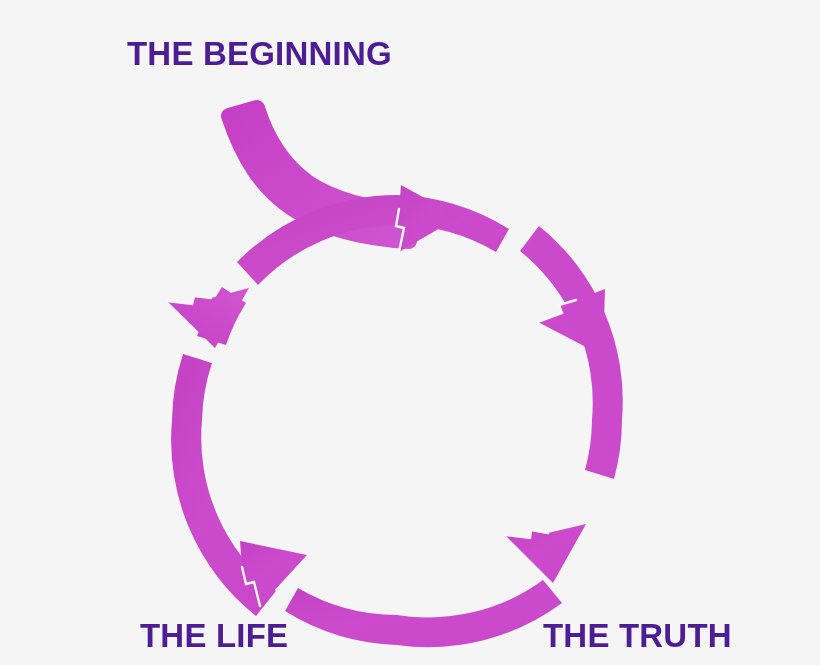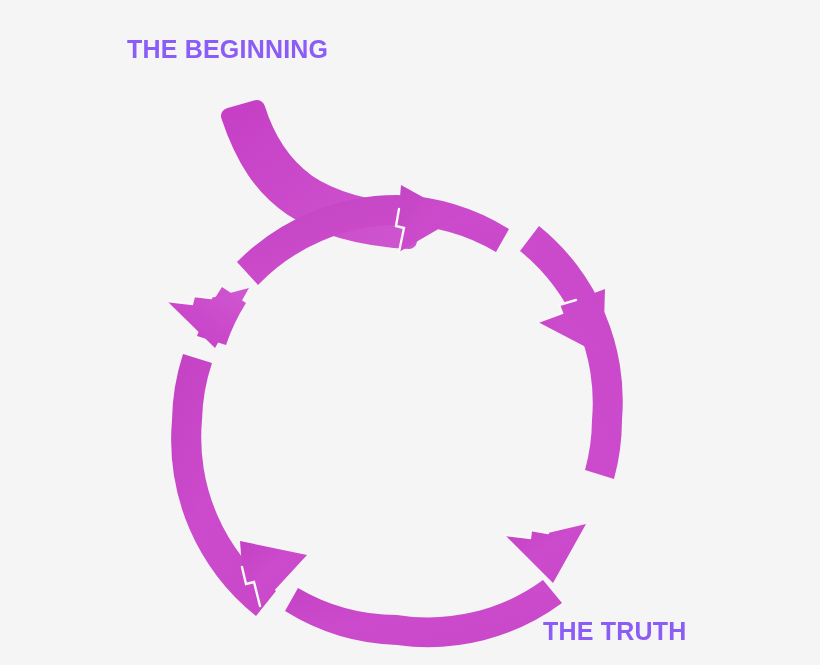--- a/index.html
+++ b/index.html
@@ -25,24 +25,24 @@
     left: 0;
     top: 0;
     width: 820px;
     height: 665px;
     display: block;
   }
   .stage-label {
     position: absolute;
     font-family: "Liberation Sans", sans-serif;
     font-weight: bold;
-    font-size: 25px;
+    font-size: 33px;
     line-height: 1;
     letter-spacing: 0.2px;
-    color: #8b5cf6;
+    color: #4c1d95;
     white-space: nowrap;
     margin: 0;
     padding: 0;
     -webkit-font-smoothing: antialiased;
   }
   .lbl-beginning { left: 127px; top: 37px; }
   .lbl-way       { left: 477px; top: 117px; }
   .lbl-call      { left: 645px; top: 309px; }
   .lbl-mission   { left: 15px;  top: 254px; }
   .lbl-truth     { left: 519px; top: 619px; margin-left: 24px; }
@@ -162,14 +162,15 @@
     </g>
   </svg>
 
   <div class="stage-label lbl-beginning">THE BEGINNING</div>
 
 
 
 
   <div class="stage-label lbl-truth">THE TRUTH</div>
 
+  <div class="stage-label lbl-life">THE LIFE</div>
 
 </div>
 
 </body></html>

